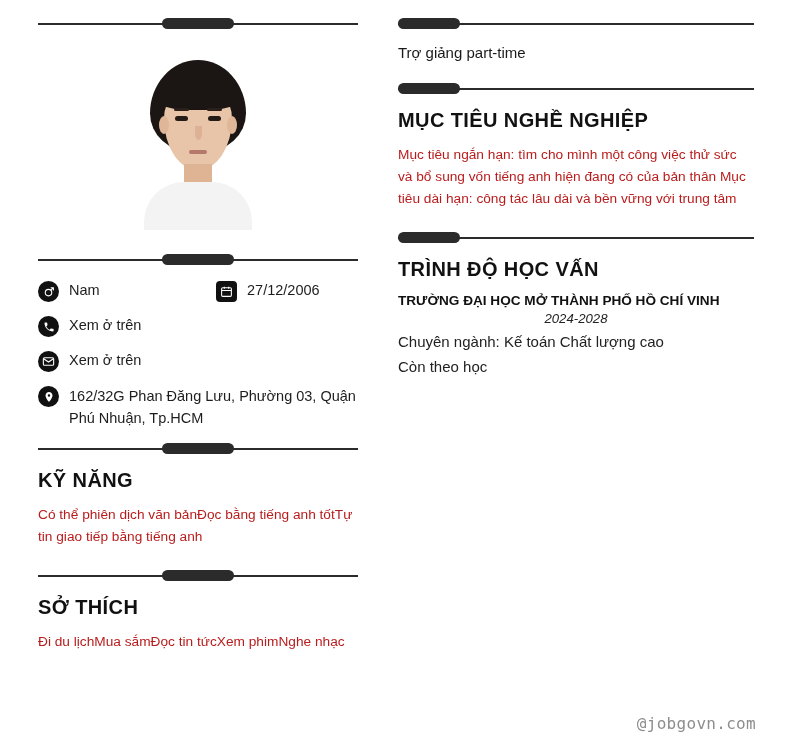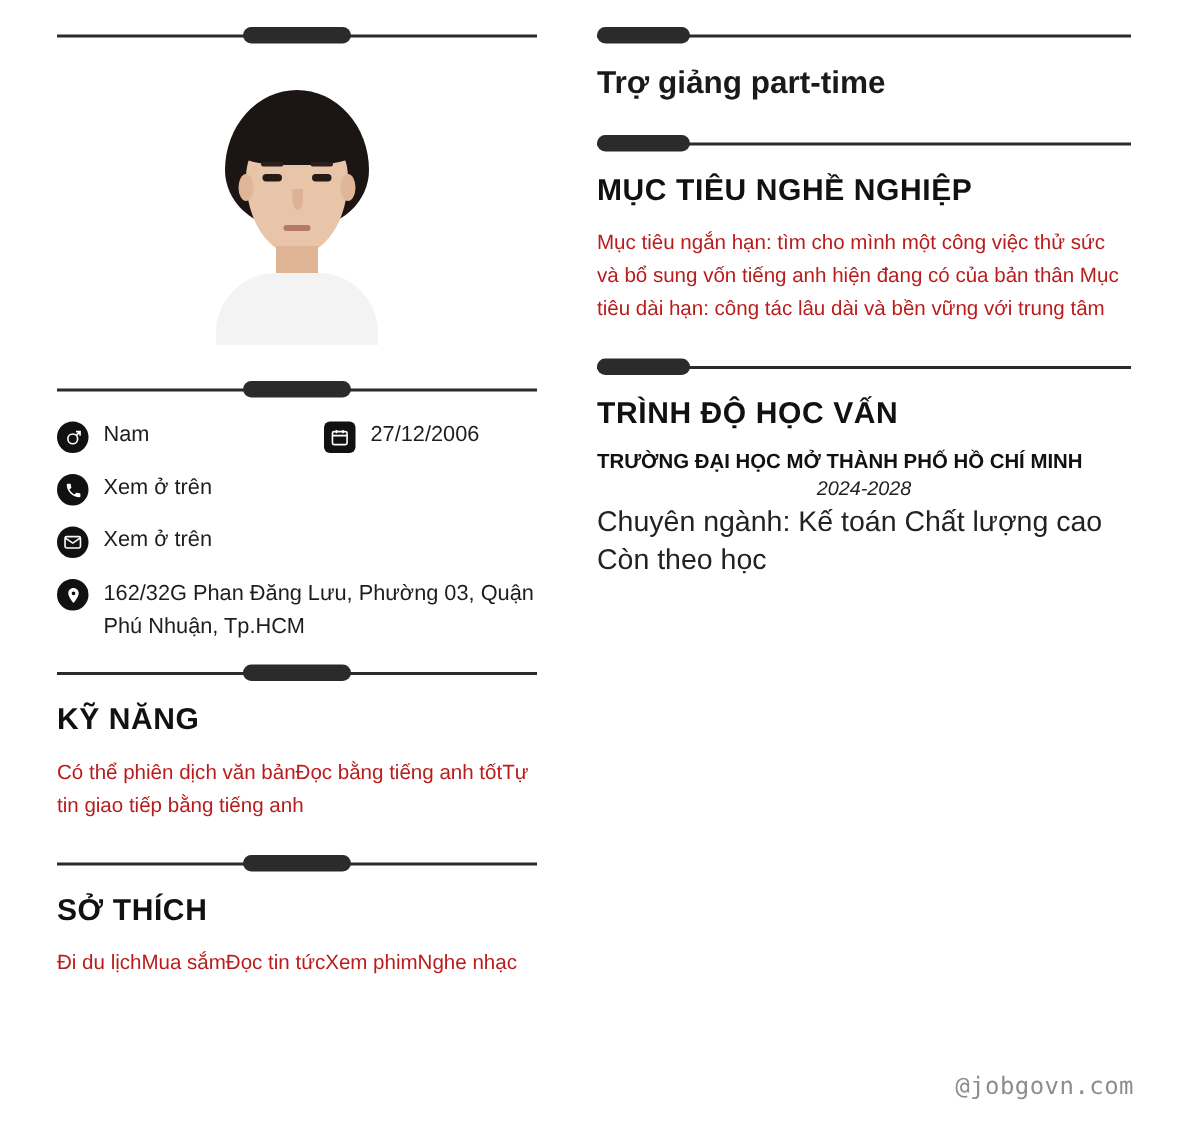--- a/index.html
+++ b/index.html
@@ -209,40 +209,40 @@
   .name {
     font-size: 31px;
     font-weight: 700;
     letter-spacing: 0.6px;
     line-height: 1.15;
     margin: 10px 0 16px 0;
     color: #0d0d0d;
     text-transform: uppercase;
   }
   .role {
-    font-size: 21px;
-    font-weight: 700;
+    font-size: 15px;
+    font-weight: 400;
     color: #1a1a1a;
     margin-bottom: 22px;
   }
   .edu-school {
     font-size: 13.6px;
     font-weight: 700;
     color: #111;
     margin-bottom: 3px;
   }
   .edu-years {
     font-size: 13.2px;
     font-style: italic;
     color: #222;
     margin-bottom: 3px;
     text-align: center;
   }
   .edu-line {
-    font-size: 19px;
+    font-size: 15px;
     line-height: 25px;
     color: #222;
   }
 
   .watermark {
     position: absolute;
     right: 34px;
     bottom: 14px;
     font-family: "DejaVu Sans Mono", monospace;
     font-size: 16px;
@@ -386,21 +386,21 @@
         <div class="body-txt">Mục tiêu ngắn hạn: tìm cho mình một công việc thử sức và bổ sung vốn tiếng anh hiện đang có của bản thân Mục tiêu dài hạn: công tác lâu dài và bền vững với trung tâm</div>
       </div>
 
       <div class="divider left-bar">
         <div class="line"></div>
         <div class="bar"></div>
       </div>
 
       <div class="sec-block">
         <h2 class="sec">TRÌNH ĐỘ HỌC VẤN</h2>
-        <div class="edu-school">TRƯỜNG ĐẠI HỌC MỞ THÀNH PHỐ HỒ CHÍ MINH</div>
+        <div class="edu-school">TRƯỜNG ĐẠI HỌC MỞ THÀNH PHỐ HỒ CHÍ VINH</div>
         <div class="edu-years">2024-2028</div>
         <div class="edu-line">Chuyên ngành: Kế toán Chất lượng cao</div>
         <div class="edu-line">Còn theo học</div>
       </div>
 
     </div>
   </div>
 
   <div class="watermark">@jobgovn.com</div>
 </div>

